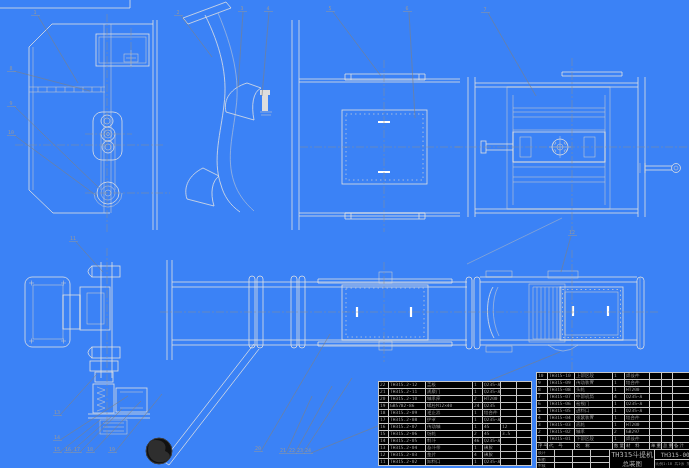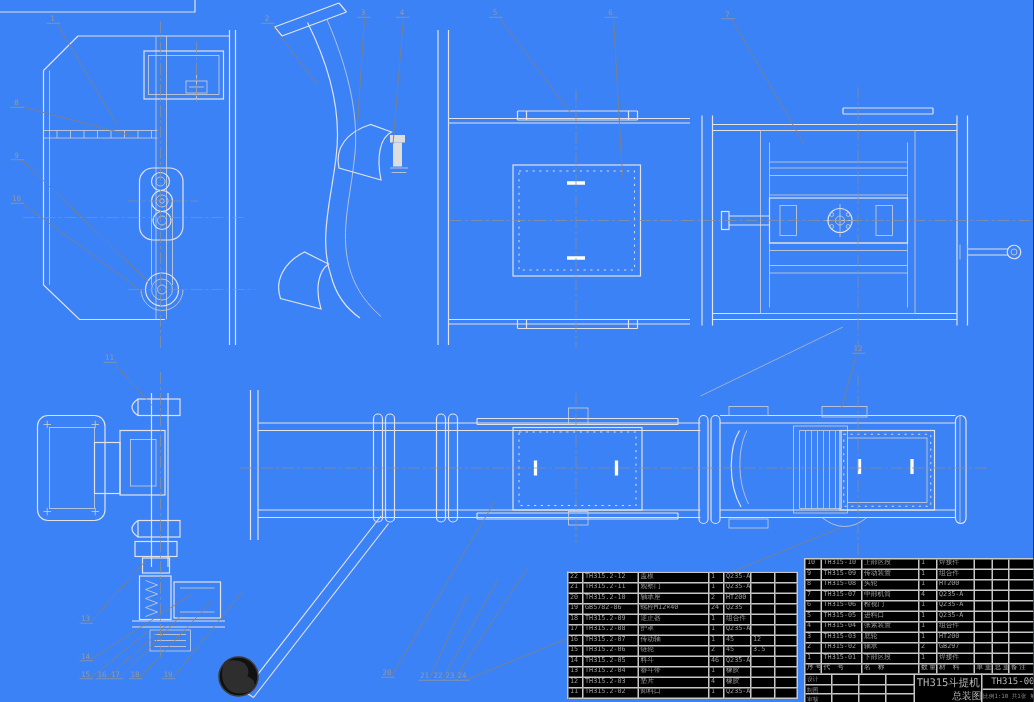--- a/index.html
+++ b/index.html
@@ -16,21 +16,21 @@
   .cell{border-right:1px solid #c8c8c8;border-bottom:1px solid #c8c8c8;color:#9c9c9c;
         font-size:4.5px;line-height:6px;padding-left:1px;white-space:nowrap;overflow:hidden;}
   .cell.head{color:#b2b2b2;letter-spacing:1px;}
   .titleblock{position:absolute;left:536px;top:449px;width:160px;height:30px;display:flex;background:#000;}
   .sig-grid{width:73px;display:grid;grid-template-columns:18px 18px 18px 19px;grid-auto-rows:6.5px;
             border-left:1px solid #c8c8c8;border-top:1px solid #c8c8c8;}
   .sig-cell{border-right:1px solid #c8c8c8;border-bottom:1px solid #c8c8c8;color:#8d8d8d;
             font-size:3.8px;line-height:6px;padding-left:1px;overflow:hidden;}
   .tb-title{width:46px;border:1px solid #c8c8c8;border-left:none;color:#b5b5b5;text-align:center;overflow:hidden;}
   .tb-title .l1{font-size:7px;line-height:10px;white-space:nowrap;}
-  .tb-title .l2{font-size:6.5px;line-height:9px;white-space:nowrap;text-align:right;}
+  .tb-title .l2{font-size:6.5px;line-height:9px;white-space:nowrap;}
   .tb-no{width:41px;border:1px solid #c8c8c8;border-left:none;color:#b5b5b5;text-align:center;overflow:hidden;}
   .tb-no .l1{font-size:6px;line-height:9px;white-space:nowrap;}
   .tb-no .l2{font-size:3.8px;line-height:7px;color:#8d8d8d;white-space:nowrap;border-top:1px solid #c8c8c8;}
 </style>
 </head>
 <body>
 
 <div class="canvas">
 
   <svg width="689" height="468" viewBox="0 0 689 468">

